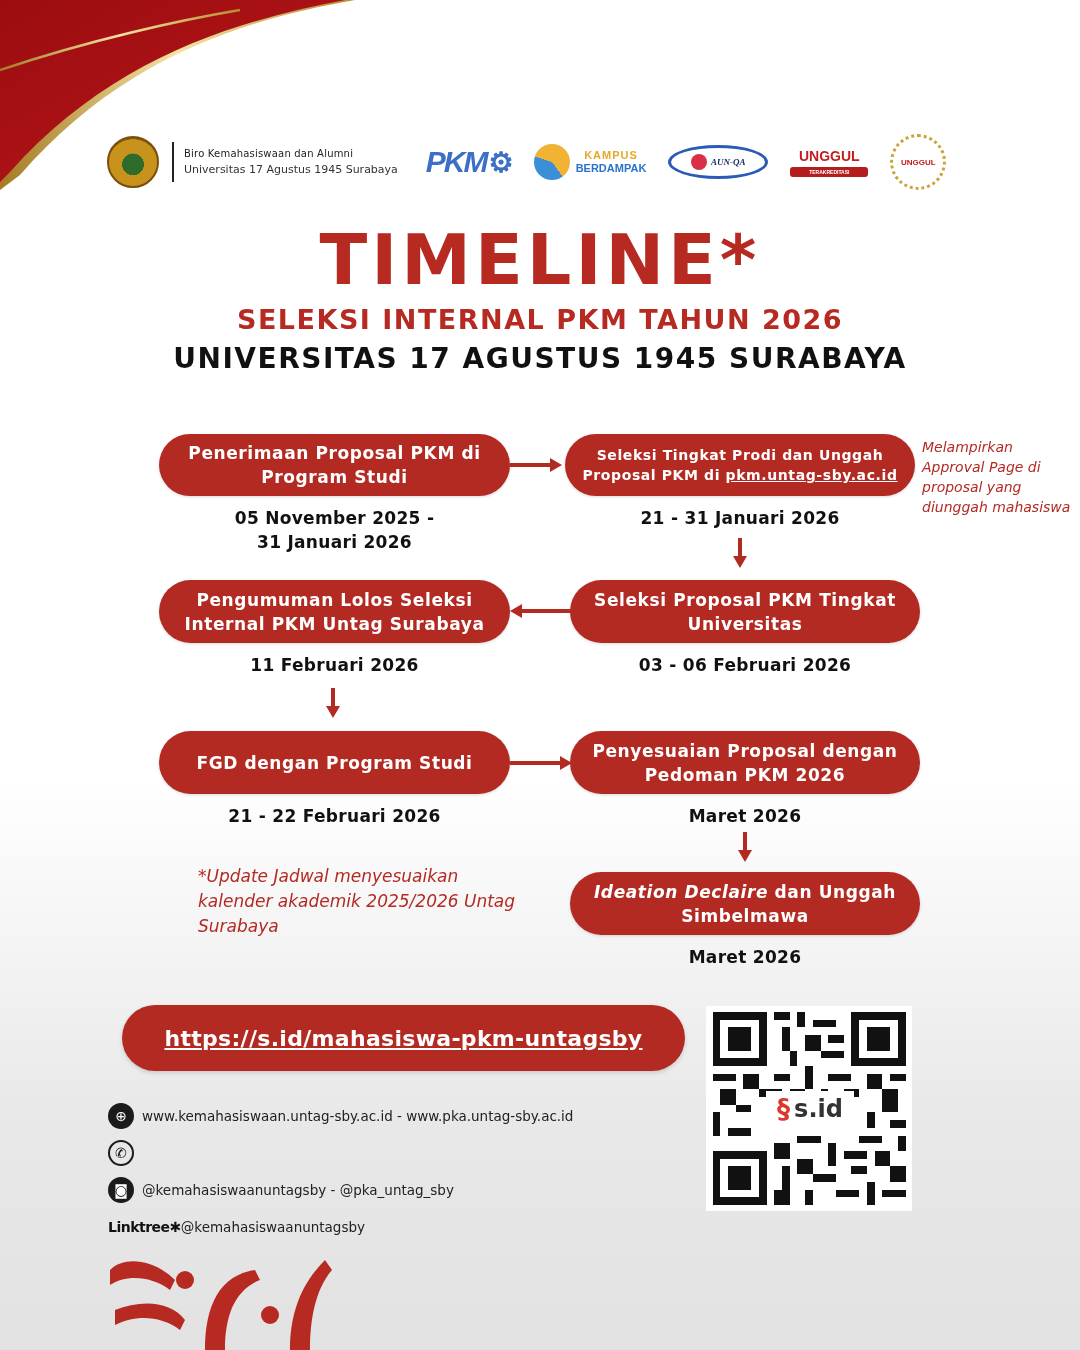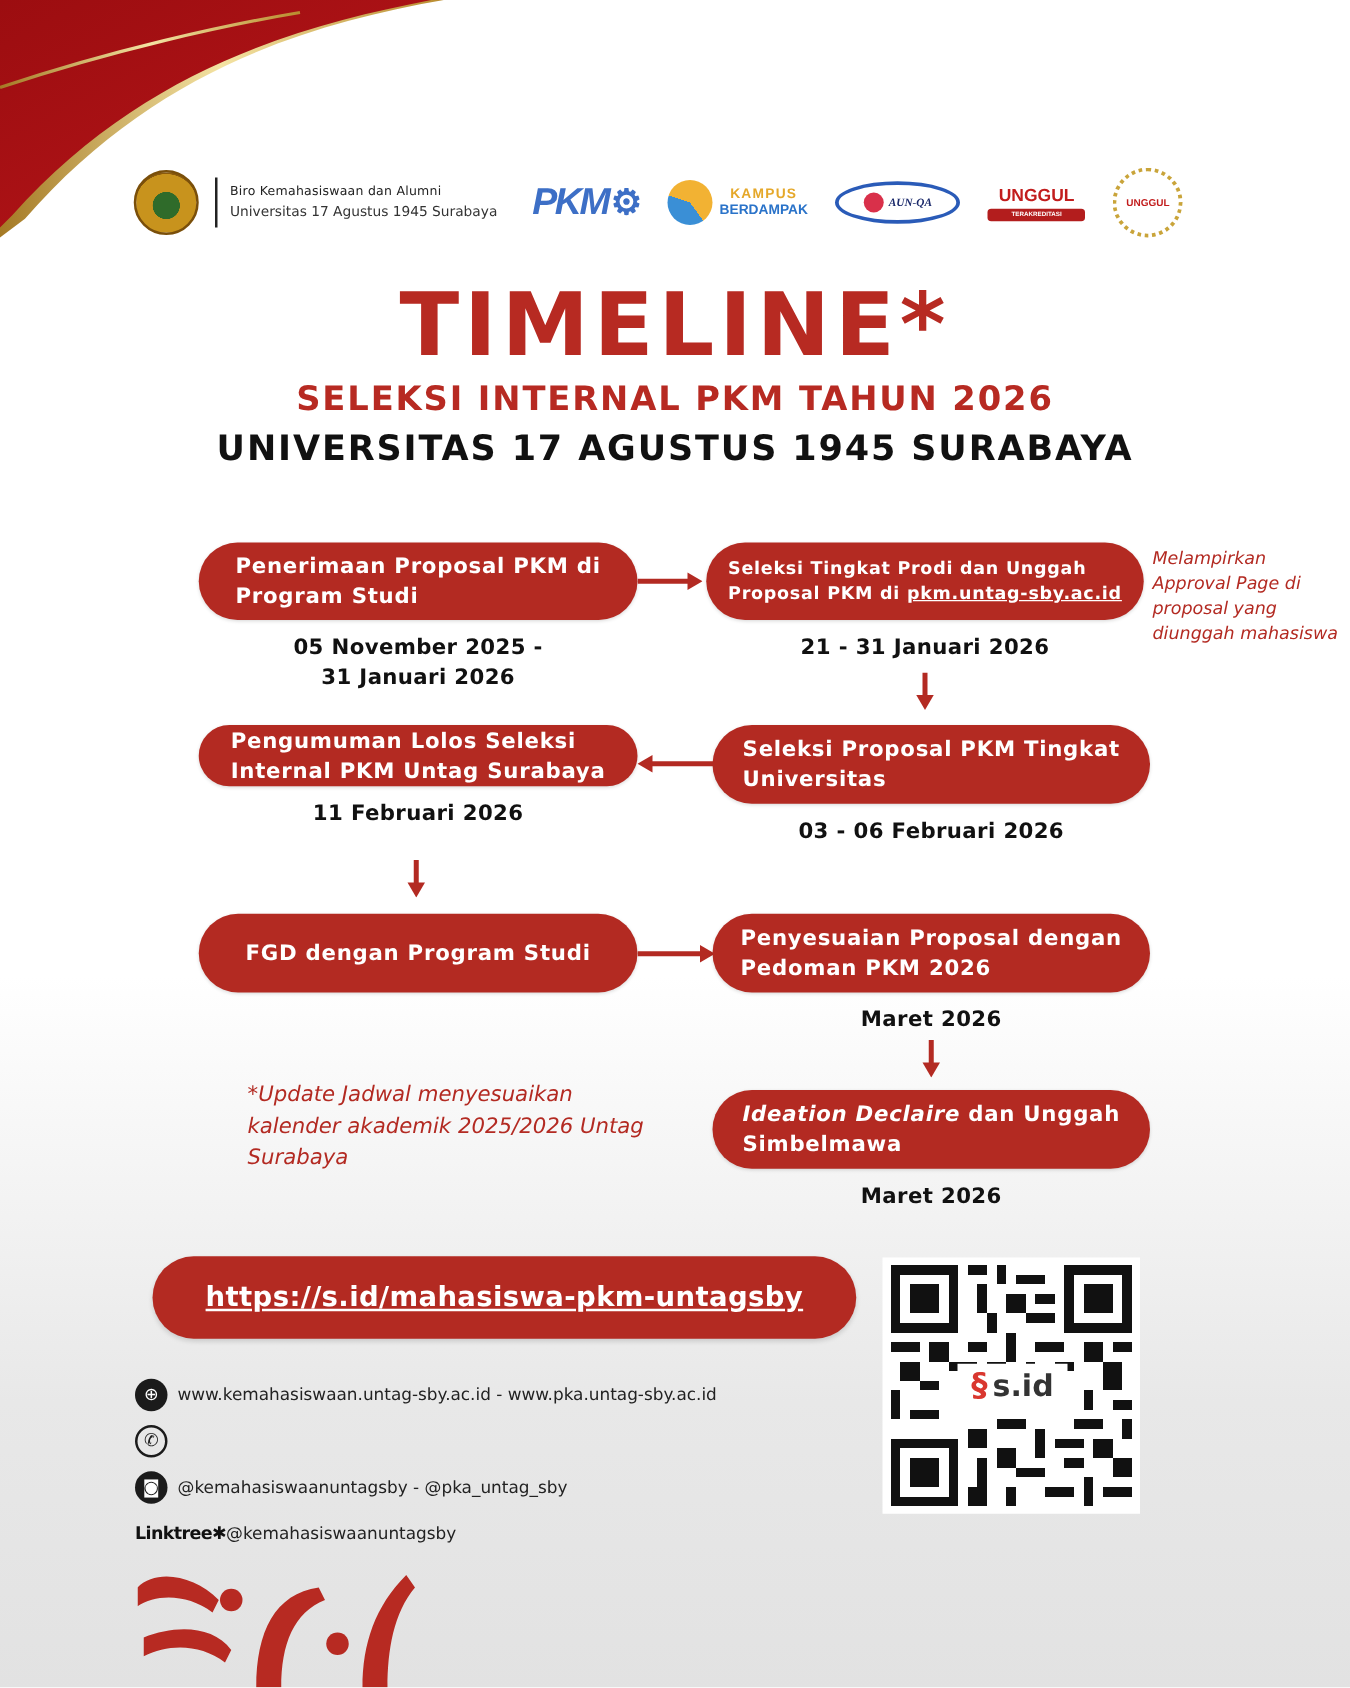--- a/index.html
+++ b/index.html
@@ -55,21 +55,21 @@
     font: 700 8px "Liberation Sans", sans-serif; color: #c21d1d; }
 
   .title { position: absolute; top: 220px; left: 0; right: 0; text-align: center; z-index: 2; }
   .title .t1 { font: 900 70px "DejaVu Sans", sans-serif; color: #b72a22; letter-spacing: 4px; line-height: 80px; }
   .title .t2 { font: 700 27px "DejaVu Sans", sans-serif; color: #b72a22; letter-spacing: 1.5px; margin-top: 0; line-height: 40px; }
   .title .t3 { font: 700 28px "DejaVu Sans", sans-serif; color: #111; letter-spacing: 1.5px; line-height: 38px; }
 
   .step { position: absolute; z-index: 2; }
   .pill {
     background: #b32a22; color: #fff; border-radius: 32px;
-    display: flex; align-items: center; justify-content: center; text-align: left;
+    display: flex; align-items: center; justify-content: center; text-align: center;
     font: 700 17px "DejaVu Sans", sans-serif; letter-spacing: 0.6px; line-height: 24px;
     box-shadow: 0 1px 3px rgba(0,0,0,0.15);
   }
   .pill.small { font-size: 14px; line-height: 20px; }
   .date { text-align: center; font: 700 17px "DejaVu Sans", sans-serif; color: #111; margin-top: 10px; line-height: 24px; letter-spacing: 0.3px; }
   .link-u { text-decoration: underline; }
 
   .arrow { position: absolute; z-index: 2; }
   .note-right { position: absolute; left: 922px; top: 437px; width: 150px;
     font: italic 14px "DejaVu Sans", sans-serif; color: #b32a22; line-height: 20px; z-index: 2; }
@@ -190,33 +190,34 @@
   </div>
   <div class="date">03 - 06 Februari 2026</div>
 </div>
 
 <svg class="arrow" style="left:510px; top:603px;" width="62" height="16">
   <polygon points="0,8 12,1 12,15" fill="#b32a22"></polygon>
   <line x1="10" y1="8" x2="62" y2="8" stroke="#b32a22" stroke-width="4"></line>
 </svg>
 
 <div class="step" style="left:159px; top:580px; width:351px;">
-  <div class="pill" style="height:49px;">
+  <div class="pill" style="height:63px;">
     <div><span>Pengumuman Lolos Seleksi</span><br><span>Internal PKM Untag Surabaya</span></div>
   </div>
   <div class="date">11 Februari 2026</div>
 </div>
 
 <svg class="arrow" style="left:325px; top:688px;" width="16" height="30">
   <line x1="8" y1="0" x2="8" y2="20" stroke="#b32a22" stroke-width="4"></line>
   <polygon points="1,18 8,30 15,18" fill="#b32a22"></polygon>
 </svg>
 
 <div class="step" style="left:159px; top:731px; width:351px;">
   <div class="pill" style="height:63px;">FGD dengan Program Studi</div>
+  <div class="date">21 - 22 Februari 2026</div>
 </div>
 
 <svg class="arrow" style="left:510px; top:755px;" width="62" height="16">
   <line x1="0" y1="8" x2="52" y2="8" stroke="#b32a22" stroke-width="4"></line>
   <polygon points="50,1 62,8 50,15" fill="#b32a22"></polygon>
 </svg>
 
 <div class="step" style="left:570px; top:731px; width:350px;">
   <div class="pill" style="height:63px;">
     <div><span>Penyesuaian Proposal dengan</span><br><span>Pedoman PKM 2026</span></div>

